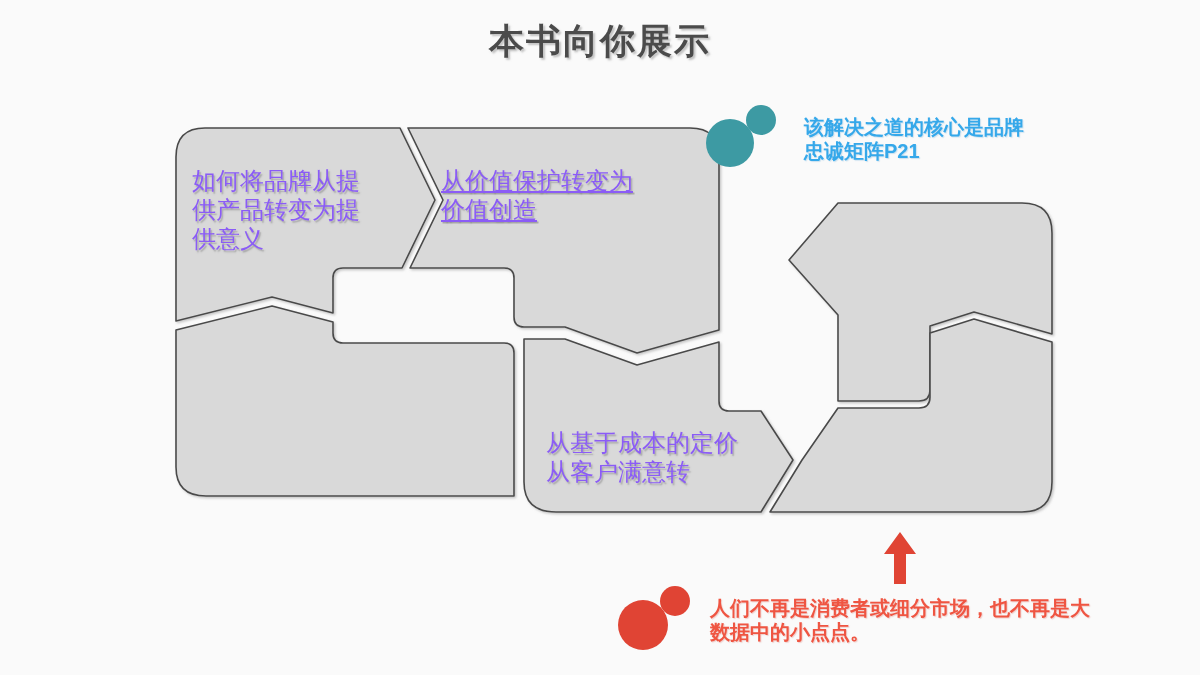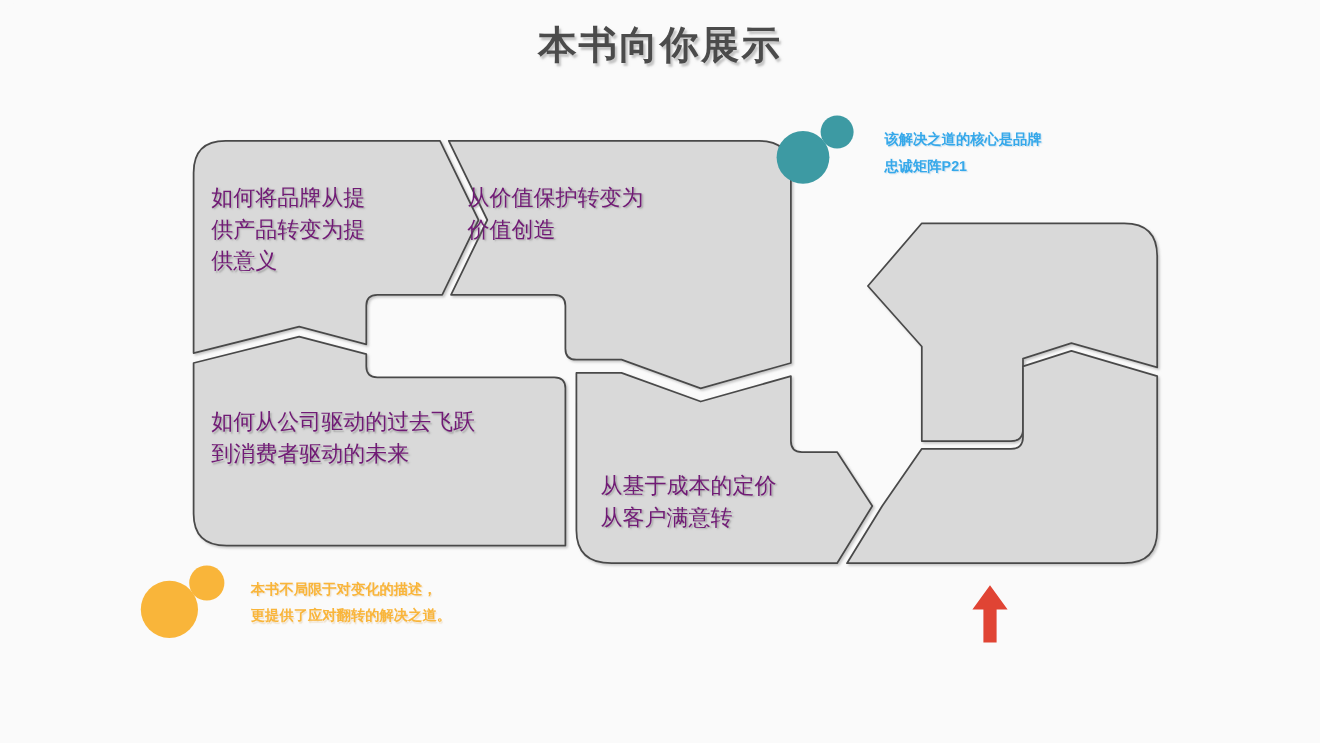--- a/index.html
+++ b/index.html
@@ -42,41 +42,41 @@
     height: 675px;
   }
   .piece-shape {
     fill: #d9d9d9;
     stroke: #4a4a4a;
     stroke-width: 1.6;
     stroke-linejoin: round;
   }
   .piece-text {
     position: absolute;
-    color: #701a75;
-    font-size: 20px;
+    color: #8b5cf6;
+    font-size: 24px;
     line-height: 29px;
     text-shadow: 1.5px 1.5px 1.5px rgba(120,120,120,0.5);
     white-space: pre-line;
     pointer-events: none;
   }
   
   .callout {
     position: absolute;
   }
   .callout-mark {
     position: absolute;
   }
   .bubble-big, .bubble-small {
     position: absolute;
     border-radius: 50%;
   }
   .callout-text {
     position: absolute;
-    font-size: 13px;
+    font-size: 20px;
     line-height: 24px;
     font-weight: bold;
     white-space: pre-line;
   }
   .callout-text.teal-txt   { color: #35a8ea; font-weight: bold; text-shadow: 1px 1px 1px rgba(120,180,220,0.35); }
   .callout-text.orange-txt { color: #f9b53a; text-shadow: 1px 1px 1px rgba(220,180,120,0.35); }
   .callout-text.red-txt    { color: #ef5542; text-shadow: 1px 1px 1px rgba(220,130,120,0.35); }
 </style>
 </head>
 <body style="background: rgb(250, 250, 250);">
@@ -162,47 +162,45 @@
              L 1052 482
              Q 1052 512 1022 512
              L 770 512
              L 802 460 Z" fill="#d9d9d9" stroke="#4a4a4a"></path>
   </svg>
 
   <div class="piece-text" style="left:192px; top:166px; width:206px;">如何将品牌从提
 供产品转变为提
 供意义</div>
 
-  <div class="piece-text" style="left:425px; top:166px; width:256px;">从价值保护转变为
+  <div class="piece-text" style="left:441px; top:166px; width:256px;text-decoration:underline;">从价值保护转变为
 价值创造</div>
 
-  <div class="piece-text" style="left:192px; top:370px; width:320px;">如何从公司驱动的过去飞跃
-到消费者驱动的未来</div>
 
   <div class="piece-text" style="left:546px; top:428px; width:200px;">从基于成本的定价
 从客户满意转</div>
 
 
 
   <div class="callout" style="left:706px; top:105px;">
     <div class="callout-mark" style="position:relative; width:90px; height:62px;">
       <div class="bubble-big" style="left:0px; top:14px; width:48px; height:48px; background:#3d9aa3;"></div>
       <div class="bubble-small" style="left:40px; top:0px; width:30px; height:30px; background:#3d9aa3;"></div>
     </div>
     <div class="callout-text teal-txt" style="left:98px; top:10px; width:280px;">该解决之道的核心是品牌
 忠诚矩阵P21</div>
   </div>
 
-  <div class="callout" style="left:128px; top:512px;">
+
+  <div class="callout" style="left:618px; top:586px;">
     <div class="callout-mark" style="position:relative; width:90px; height:66px;">
-      <div class="bubble-big" style="left:0px; top:16px; width:52px; height:52px; background:#f9b53a;"></div>
-      <div class="bubble-small" style="left:44px; top:2px; width:32px; height:32px; background:#f9b53a;"></div>
+      <div class="bubble-big" style="left:0px; top:14px; width:50px; height:50px; background:#e04434;"></div>
+      <div class="bubble-small" style="left:42px; top:0px; width:30px; height:30px; background:#e04434;"></div>
     </div>
-    <div class="callout-text orange-txt" style="left:100px; top:12px; width:340px;">本书不局限于对变化的描述，
-更提供了应对翻转的解决之道。</div>
+    <div class="callout-text red-txt" style="left:92px; top:10px; width:480px;">人们不再是消费者或细分市场，也不再是大
+数据中的小点点。</div>
   </div>
-
 
   <svg style="position:absolute; left:880px; top:530px; width:40px; height:56px;" viewBox="0 0 40 56">
     <path d="M 20 2 L 36 24 L 26 24 L 26 54 L 14 54 L 14 24 L 4 24 Z" fill="#e04434"></path>
   </svg>
 
 </div>
 
 </body></html>

